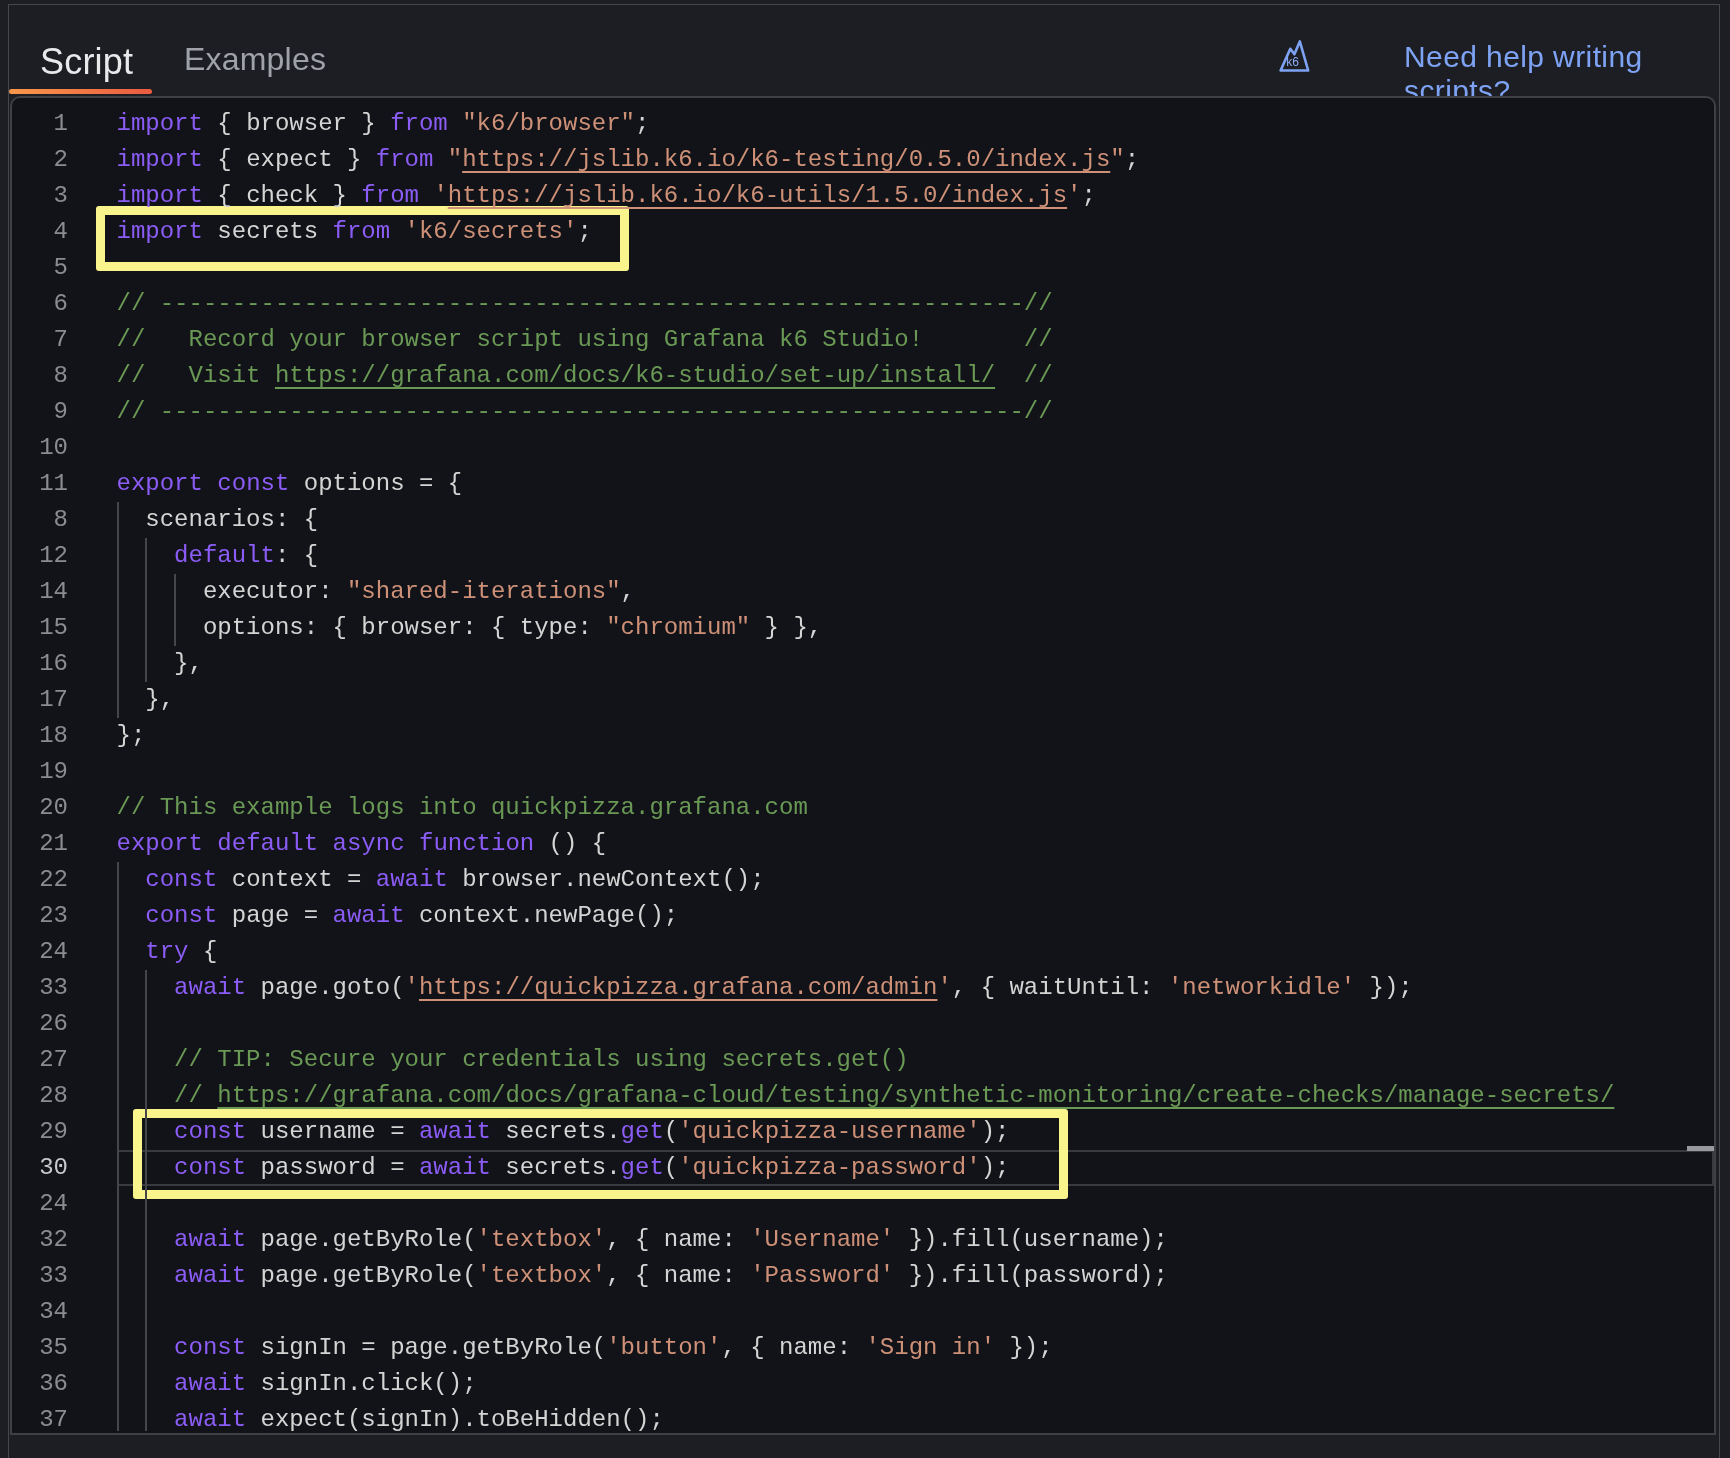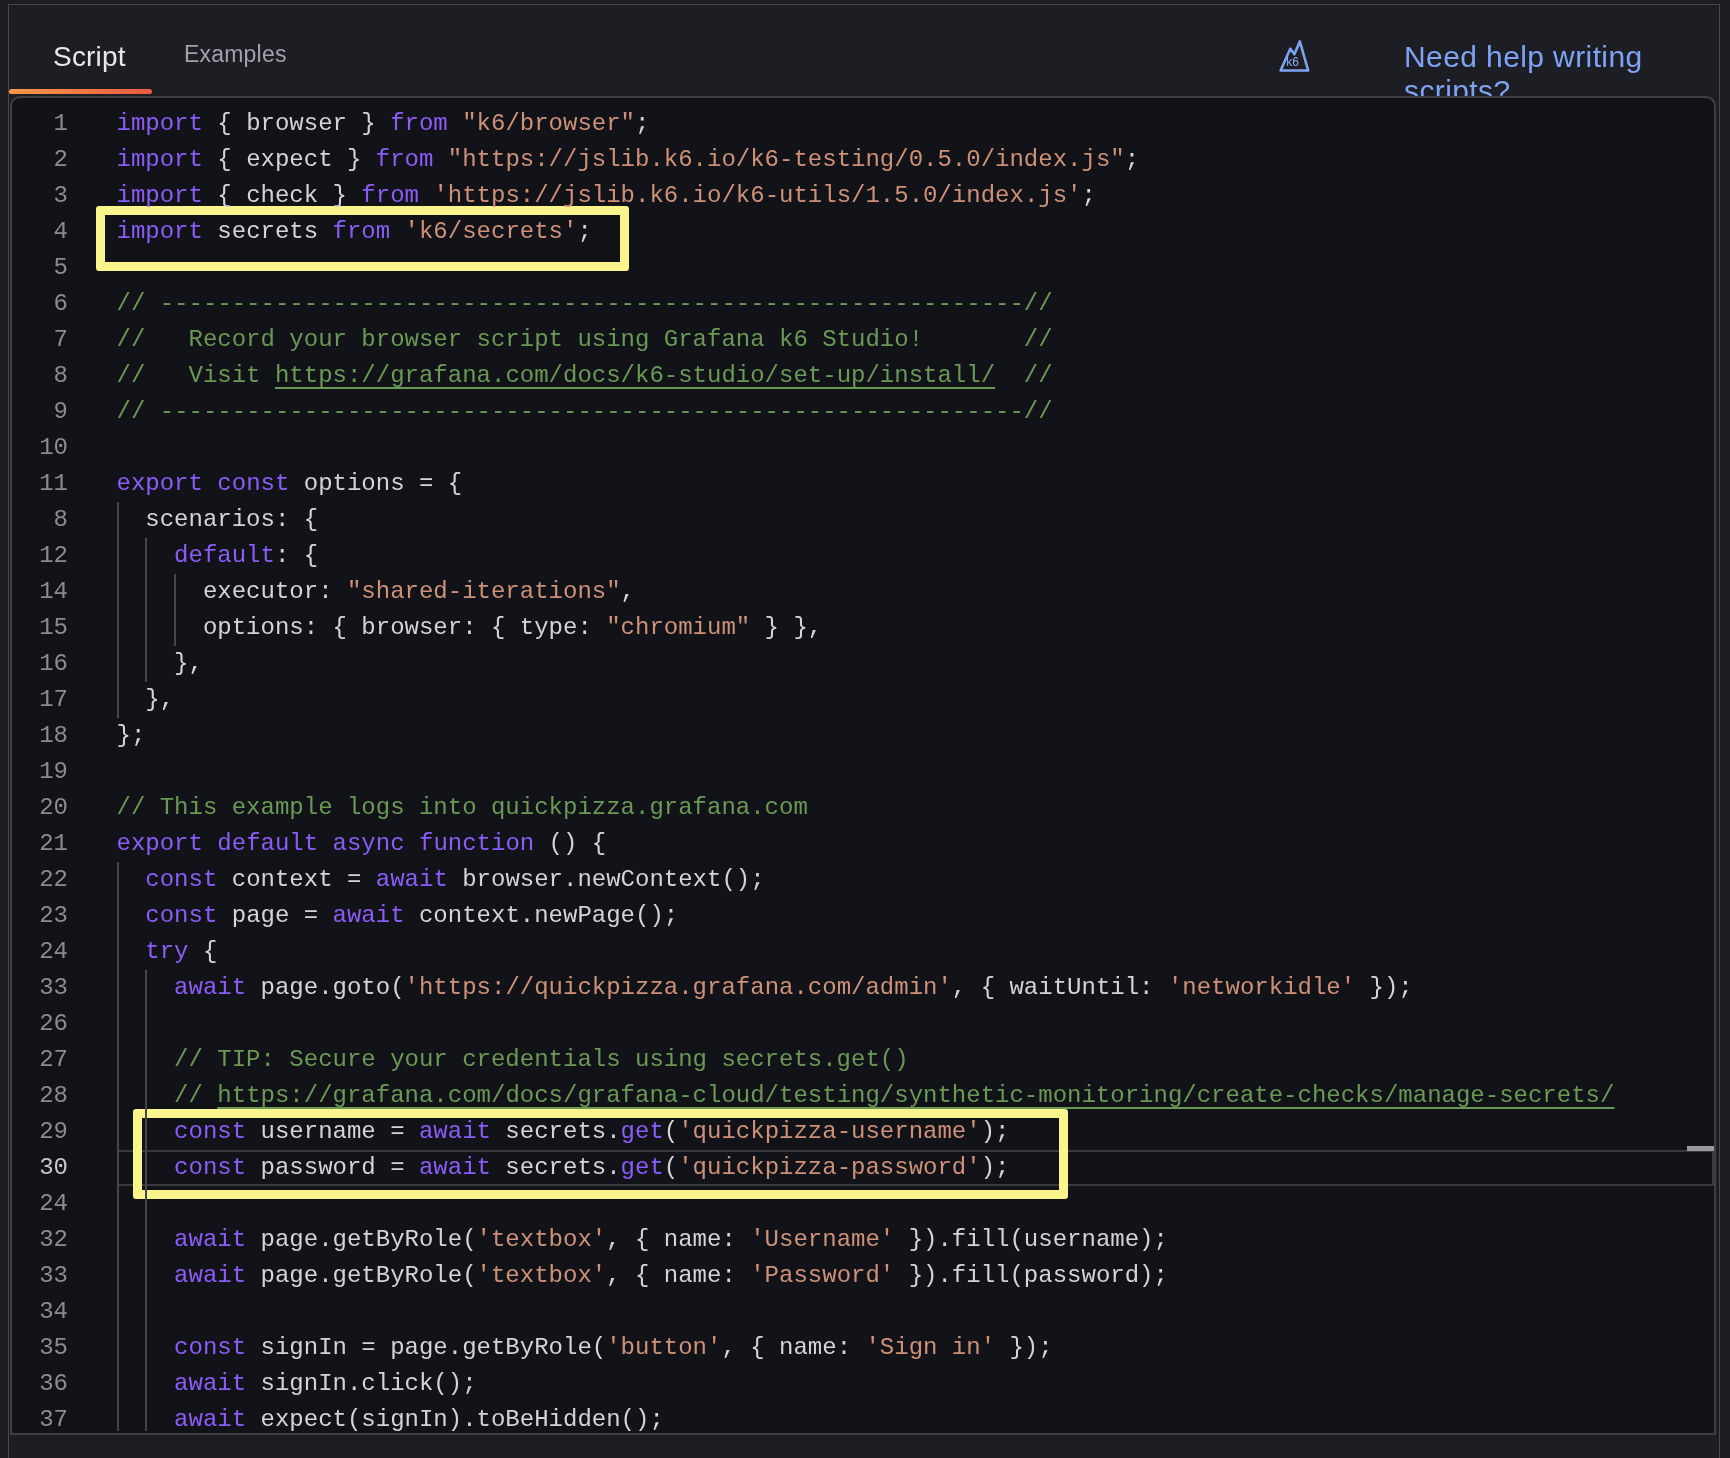--- a/index.html
+++ b/index.html
@@ -1,34 +1,34 @@
 <!DOCTYPE html>
 <html><head>
 <meta charset="utf-8">
 <style>
 *{margin:0;padding:0;box-sizing:border-box}
 html,body{width:1730px;height:1458px;background:#1d1e23;overflow:hidden;position:relative;font-family:"Liberation Sans",sans-serif}
 .topline{position:absolute;left:8px;top:4px;width:1712px;height:1px;background:#46474c}
 .leftline{position:absolute;left:8px;top:4px;width:1px;height:1454px;background:#46474c}
 .rightline{position:absolute;left:1719px;top:4px;width:1px;height:1454px;background:#46474c}
 .tabbar{position:absolute;left:9px;top:5px;width:1710px;height:91px;background:#1d1e23}
-.tab1{position:absolute;left:44px;top:36px;font-size:28px;font-weight:500;color:#e8e9eb;letter-spacing:.2px}
-.tab2{position:absolute;left:175px;top:36px;font-size:23px;font-weight:500;color:#9fa2a9;letter-spacing:.2px}
+.tab1{position:absolute;left:31px;top:36px;font-size:36px;font-weight:500;color:#e8e9eb;letter-spacing:.2px}
+.tab2{position:absolute;left:175px;top:36px;font-size:32px;font-weight:500;color:#9fa2a9;letter-spacing:.2px}
 .tabind{position:absolute;left:9px;top:89px;width:143px;height:5px;border-radius:3px;background:linear-gradient(90deg,#f9984a,#ea5a40)}
 .help{position:absolute;left:1404px;top:40px;font-size:30px;font-weight:500;color:#7ea3f5;letter-spacing:.4px}
 .k6icon{position:absolute;left:1278px;top:39px}
 .panel{position:absolute;left:10px;top:96px;width:1706px;height:1339px;background:#121318;border:2px solid #3e4045;border-radius:10px 10px 0 0}
 .ed{position:absolute;left:12px;top:98px;width:1702px;height:1335px;overflow:hidden}
 .ln{position:absolute;left:0;height:36px;line-height:36px;font-family:"Liberation Mono",monospace;font-size:24px;white-space:pre;color:#d4d4d4}
 .num{position:absolute;left:0;width:56px;text-align:right;color:#8a8c90;display:inline-block}
 .num.cur{color:#c6c8cc}
 .code{position:absolute;left:104.5px}
 .k{color:#8b5cf6}
 .s{color:#ce9178}
-.su{color:#ce9178;text-underline-offset:5px;text-decoration-thickness:2px}
+.su{color:#ce9178;text-decoration:underline;text-underline-offset:5px;text-decoration-thickness:2px}
 .c{color:#6a9955}
 .cu{color:#6a9955;text-decoration:underline;text-underline-offset:5px;text-decoration-thickness:2px}
 .curline{position:absolute;left:105px;top:1052px;width:1597px;height:36px;border:2px solid #393a3f}
 .ybox{position:absolute;border:9px solid #faf48c;border-radius:3px}
 .ybox1{left:84px;top:108px;width:533px;height:65px}
 .ybox2{left:121px;top:1011px;width:935px;height:90px}
 .ig{position:absolute;width:2px;background:#45464b}
 .ruler{position:absolute;left:1675px;top:1048px;width:27px;height:5px;background:#98999e}
 </style>
 </head>

